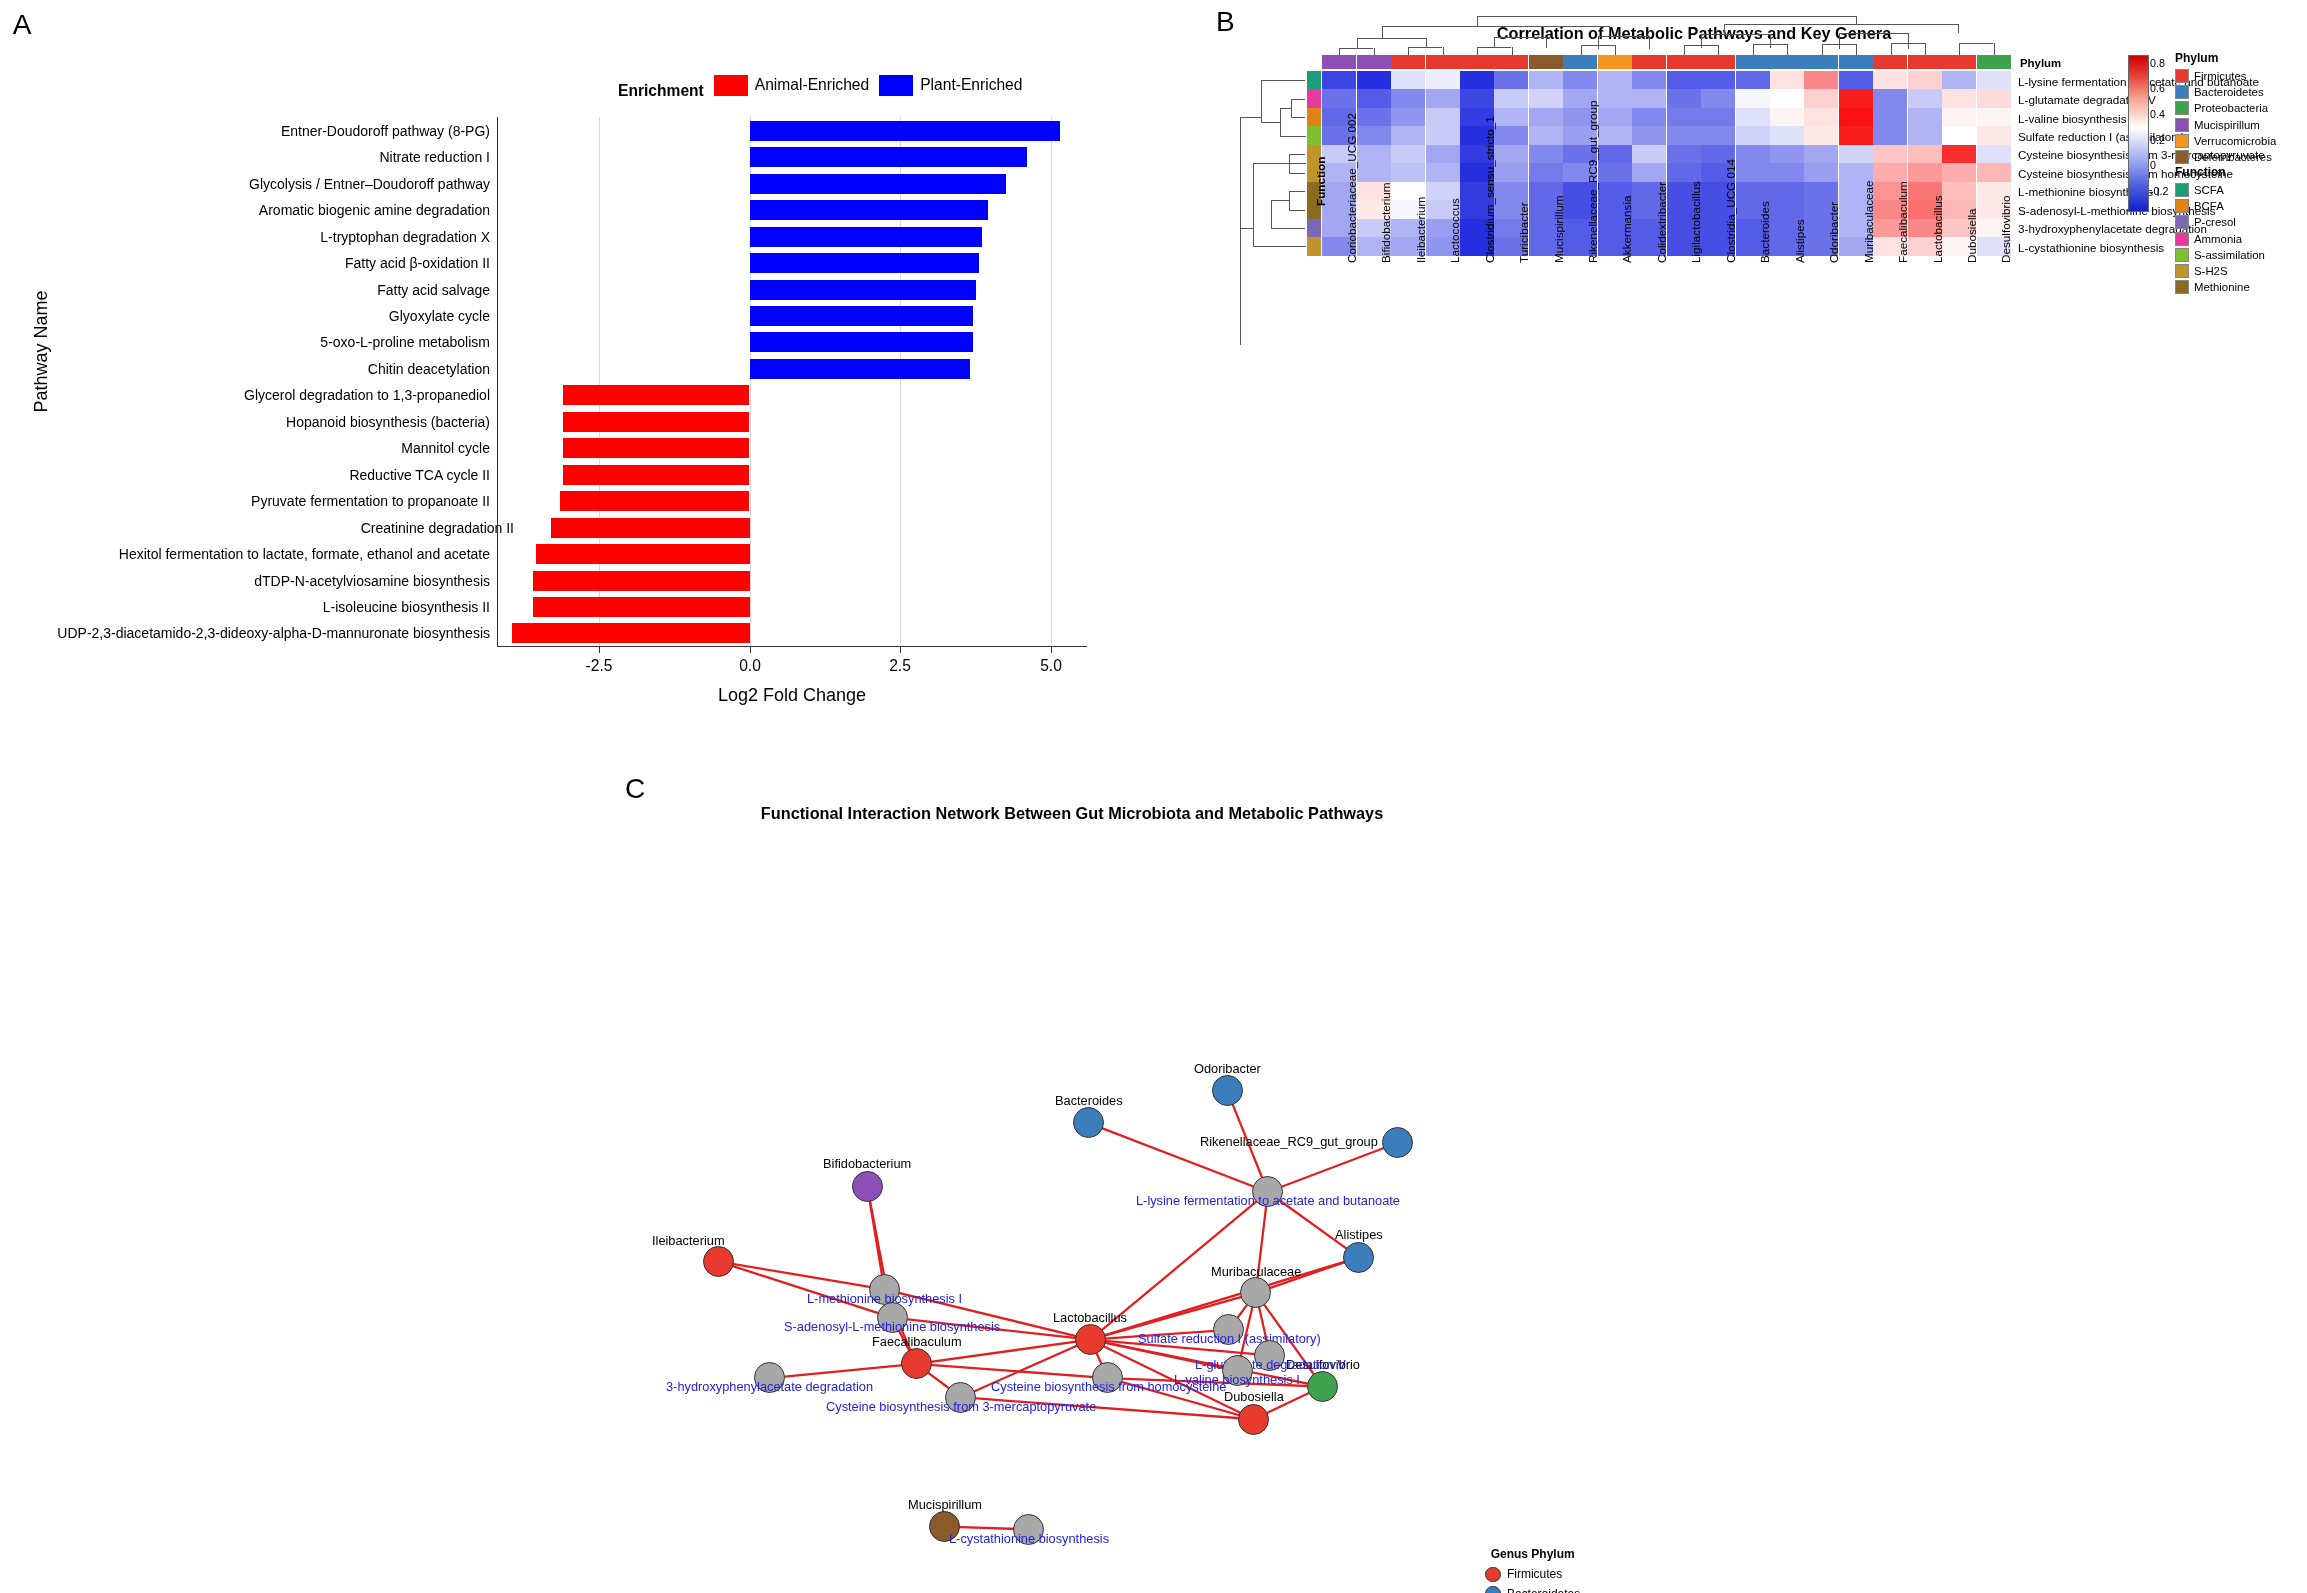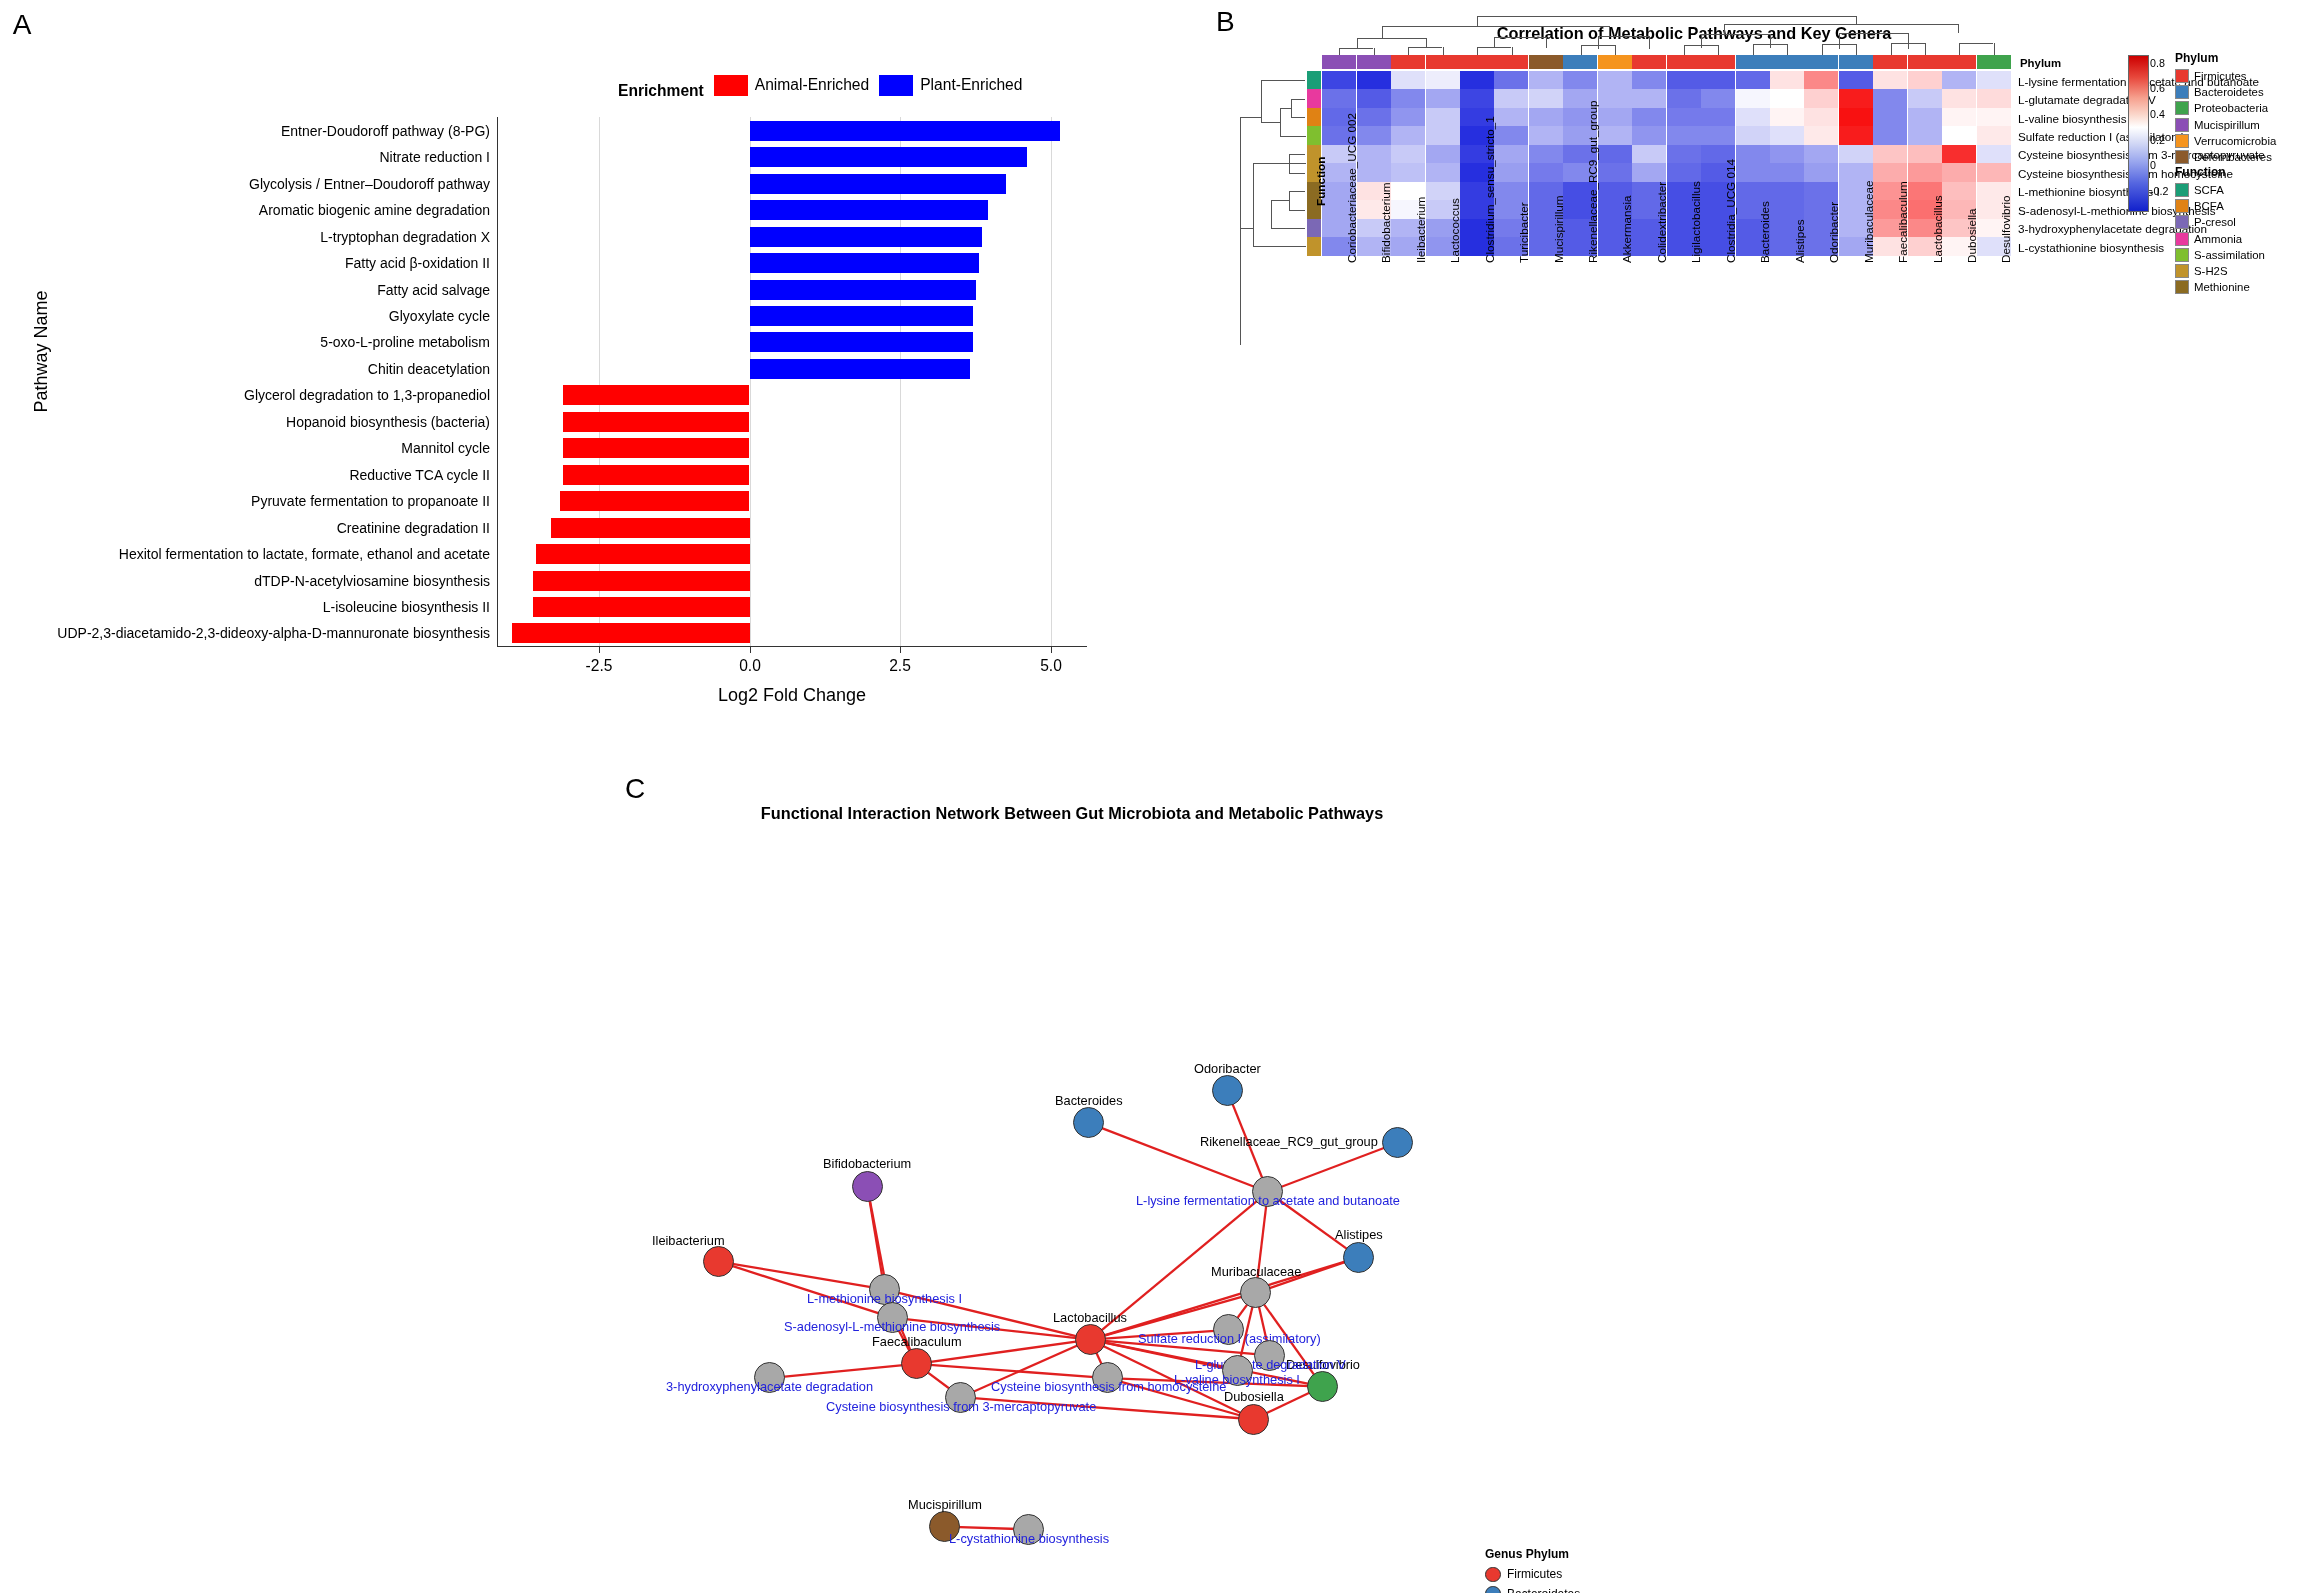--- a/index.html
+++ b/index.html
@@ -39,21 +39,21 @@
   .cbar-lbl{position:absolute;font-size:10.7px;}
 
   
   #panelC{position:absolute;left:0;top:753px;width:2307px;height:841px;}
   #titleC{position:absolute;left:724px;top:51px;width:696px;text-align:center;font-size:16.3px;font-weight:bold;}
   .node{position:absolute;border-radius:50%;border:0.7px solid #333;box-sizing:border-box;}
   .node-lbl{position:absolute;font-size:12.8px;white-space:nowrap;}
   .node-lbl.path{color:#2222dd;}
   #netsvg{position:absolute;left:0;top:0;width:2307px;height:841px;}
   .cleg{position:absolute;font-size:12px;}
-  .cleg .t{font-weight:bold;font-size:12px;margin-bottom:5.7px;}
+  .cleg .t{font-weight:bold;font-size:12px;margin-bottom:5.7px;text-align:center;}
   .cleg .row{display:flex;align-items:center;gap:6.4px;margin-bottom:4.3px;}
   .cleg .dot{width:13.5px;height:13.5px;border-radius:50%;display:inline-block;border:0.7px solid #333;}
 </style>
 </head>
 <body>
 
 <div class="panel-letter" style="left:12.8px;top:8.5px;">A</div>
 <div id="panelA">
   <div class="legend">
     <span class="lg-title">Enrichment</span>
@@ -127,21 +127,21 @@
         <div class="bar-lbl" style="top: 2.8px; right: 682px;">Mannitol cycle</div>
       </div>
       <div class="bar-row" style="top: 464px; left: 0px; width: 1172px;">
         <div class="bar" style="left: 563px; width: 186px; background: rgb(255, 0, 0);"></div>
         <div class="bar-lbl" style="top: 2.8px; right: 682px;">Reductive TCA cycle II</div>
       </div>
       <div class="bar-row" style="top: 490px; left: 0px; width: 1172px;">
         <div class="bar" style="left: 560px; width: 189px; background: rgb(255, 0, 0);"></div>
         <div class="bar-lbl" style="top: 2.8px; right: 682px;">Pyruvate fermentation to propanoate II</div>
       </div>
-      <div class="bar-row" style="top: 517px; left: 0px; width: 1172px;">
+      <div class="bar-row" style="top: 517px; left: 0px; width: 1172px; padding-left: 24px;">
         <div class="bar" style="left: 551px; width: 199px; background: rgb(255, 0, 0);"></div>
         <div class="bar-lbl" style="top: 2.8px; right: 682px;">Creatinine degradation II</div>
       </div>
       <div class="bar-row" style="top: 543px; left: 0px; width: 1172px;">
         <div class="bar" style="left: 536px; width: 214px; background: rgb(255, 0, 0);"></div>
         <div class="bar-lbl" style="top: 2.8px; right: 682px;">Hexitol fermentation to lactate, formate, ethanol and acetate</div>
       </div>
       <div class="bar-row" style="top: 570px; left: 0px; width: 1172px;">
         <div class="bar" style="left: 533px; width: 217px; background: rgb(255, 0, 0);"></div>
         <div class="bar-lbl" style="top: 2.8px; right: 682px;">dTDP-N-acetylviosamine biosynthesis</div>

